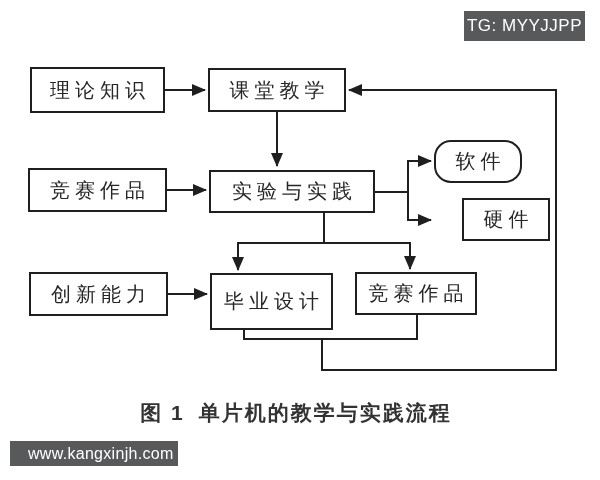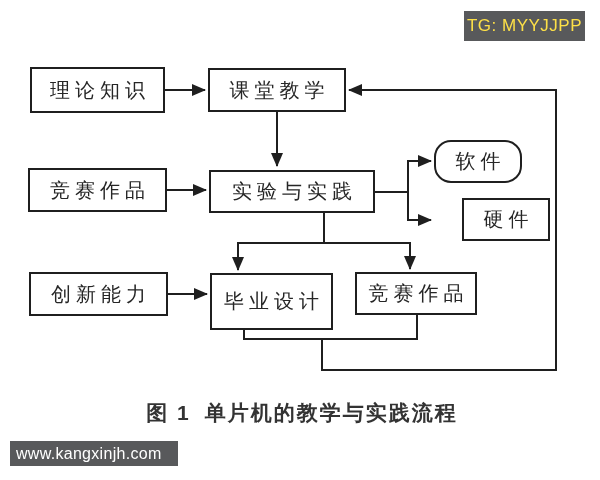--- a/index.html
+++ b/index.html
@@ -20,35 +20,34 @@
   .n-classroom   { left:208px; top:68px;  width:138px; height:44px; }
   .n-practice    { left:28px;  top:168px; width:139px; height:44px; }
   .n-experiment  { left:209px; top:170px; width:166px; height:43px; }
   .n-software    { left:434px; top:140px; width:88px;  height:43px;border-radius:17px; }
   .n-hardware    { left:434px; top:198px; width:88px;  height:43px;margin-left:28px; }
   .n-innovation  { left:29px;  top:272px; width:139px; height:44px; }
   .n-graduation  { left:210px; top:273px; width:123px; height:57px; }
   .n-competition { left:355px; top:272px; width:122px; height:43px; }
   .badge {
     position:absolute; left:464px; top:11px; width:121px; height:30px;
-    background:#58595b; color:#fde047; font-size:17px;
+    background:#58595b; color:#ffffff; font-size:17px;
     display:flex; align-items:center; justify-content:center;
     letter-spacing:0.5px;
   }
   .sitebar {
     position:absolute; left:10px; top:441px; width:168px; height:25px;
     box-sizing:border-box; background:#58595b; color:#ffffff;
-    font-size:16px; line-height:25px; padding-left:6px;
+    font-size:16px; line-height:25px; padding-left:18px;
     letter-spacing:0.3px;
   }
   .caption {
     position:absolute; left:0; top:399px; width:592px;
     text-align:center; font-weight:bold; font-size:21px; color:#333333;
     letter-spacing:2px;
-    padding-left:6px;
   }
   .caption .fig-label { margin-right:14px; }
 </style>
 </head>
 <body>
 
 <div class="canvas">
 
   <svg class="wires" viewBox="0 0 600 480" xmlns="http://www.w3.org/2000/svg">
     <defs>

